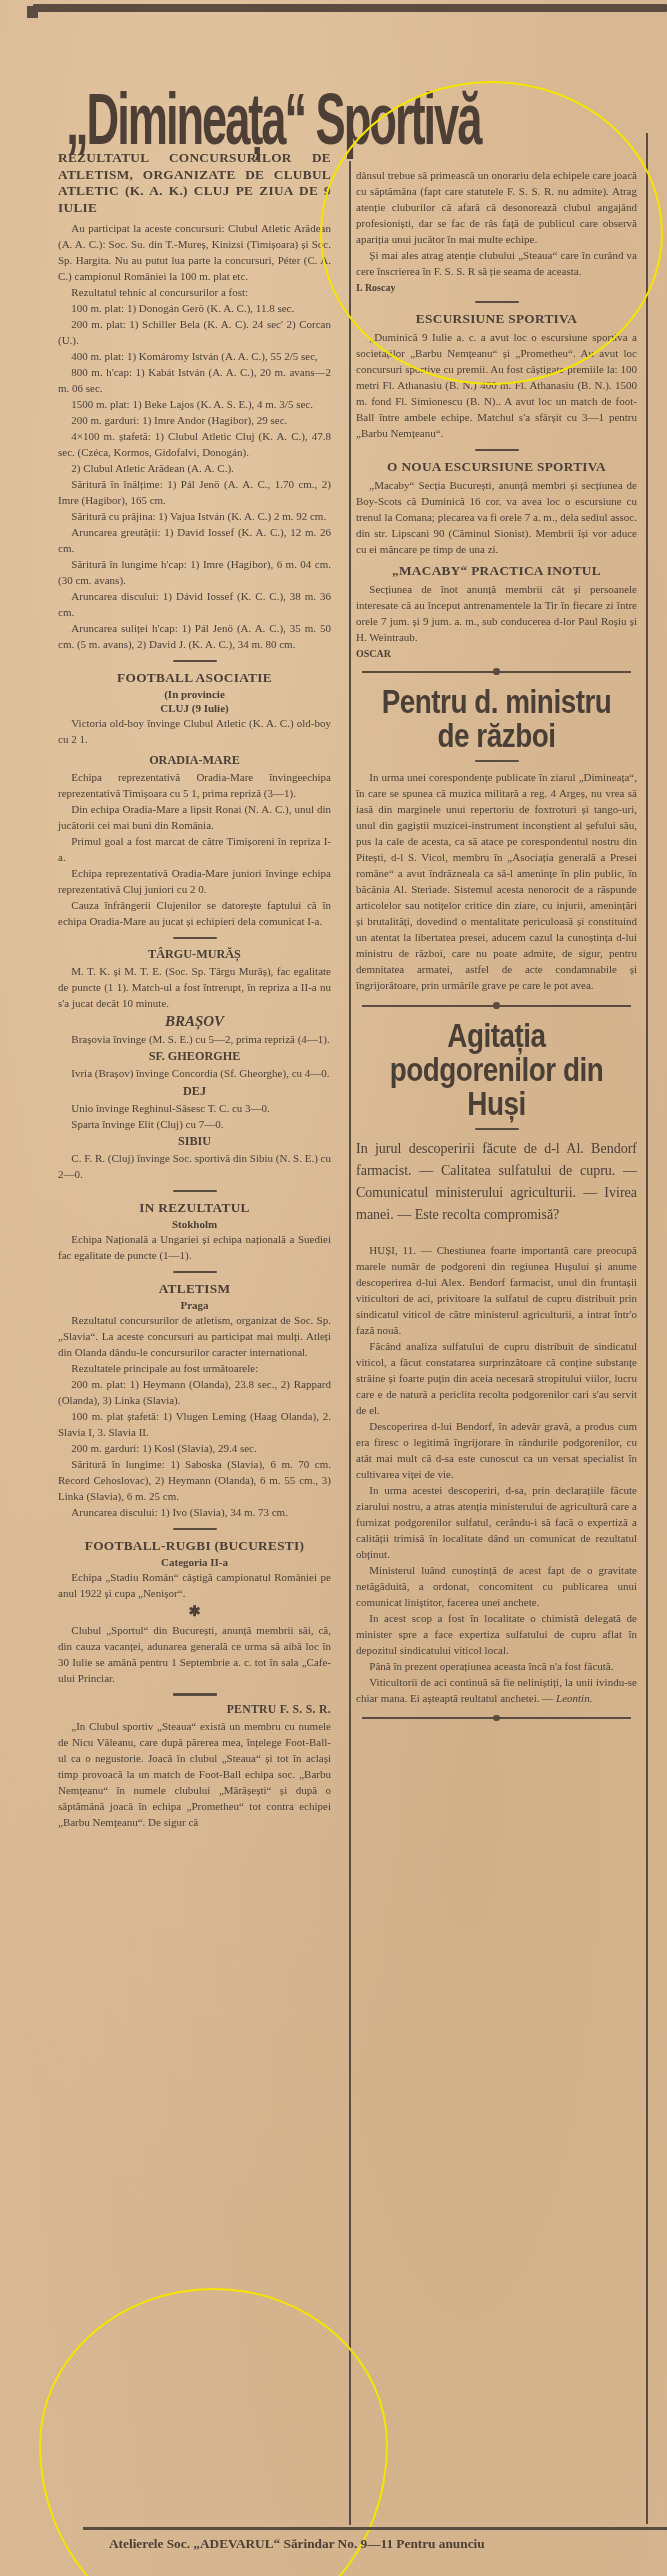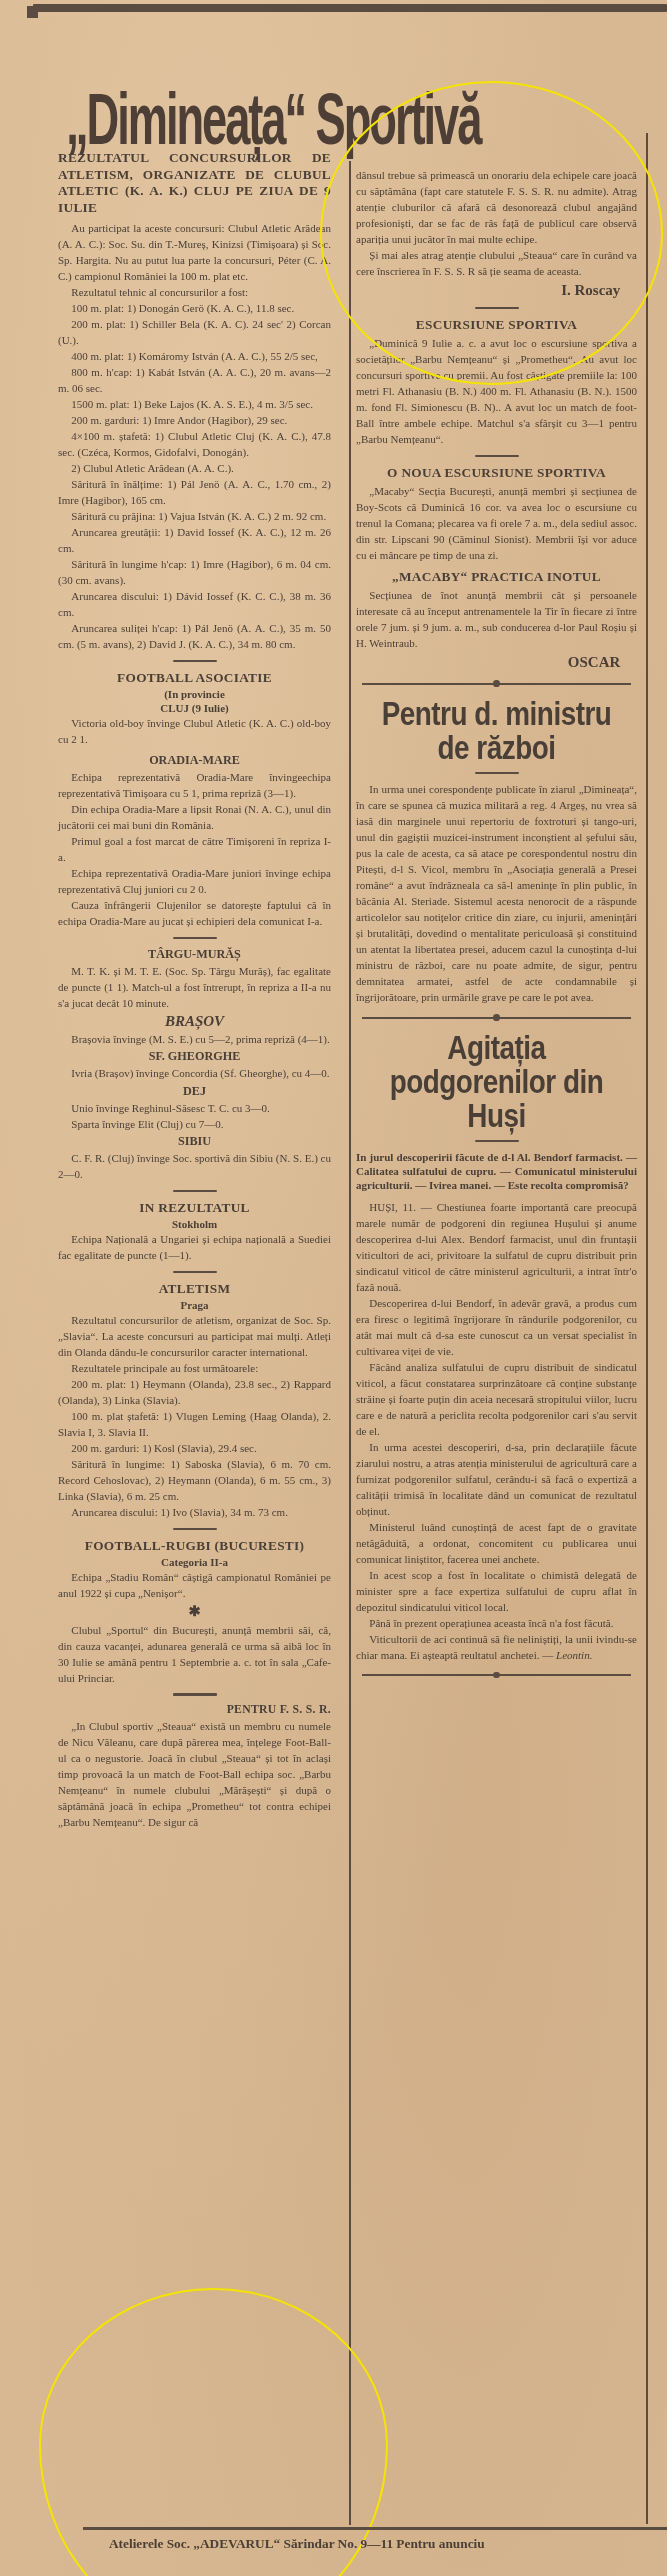--- a/index.html
+++ b/index.html
@@ -25,22 +25,22 @@
   .vrule { position:absolute; width:1.7px; background:#5b4c42; }
   .sec-title { font-weight:bold; text-align:center; font-size:13.3px; margin:5.6px 0 2.2px; letter-spacing:0.3px; }
   .sub-title { font-weight:bold; text-align:center; font-size:11px; margin:2.2px 0 1.1px; }
   p { margin:0; font-size:11px; line-height:16px; text-align:justify; text-indent:13.3px; }
   p.noind { text-indent:0; }
   .big-head { font-family:"Liberation Sans", sans-serif; font-weight:bold; font-size:34px; line-height:34px; text-align:center; letter-spacing:-0.6px; transform:scaleX(0.82); }
   .short-rule { width:44px; height:2.2px; background:#5b4c42; margin:7.8px auto; border-radius:1.1px; }
   .orn-rule { position:relative; height:4.4px; margin:10px 5.6px; }
   .orn-rule .line { position:absolute; left:0; right:0; top:1.7px; height:1.7px; background:#5b4c42; }
   .orn-rule .dot { position:absolute; left:50%; top:-1.1px; width:6.7px; height:6.7px; margin-left:-3.3px; background:#5b4c42; border-radius:50%; }
-  .signature { text-align:right; font-weight:bold; font-size:15px; margin:3.3px 16.7px 0 0; }
-  .lead { font-weight:bold; font-size:11px; line-height:14px; text-align:justify; }
+  .signature { text-align:left; font-weight:bold; font-size:10px; margin:3.3px 16.7px 0 0; }
+  .lead { font-weight:normal; font-size:14px; line-height:22px; text-align:justify; }
   .highlight-circle { position:absolute; border:2.8px solid #f5e400; border-radius:50%; pointer-events:none; }
   .footer-rule { position:absolute; left:83px; top:2527px; width:584px; height:3.3px; background:#5b4c42; }
   .footer { position:absolute; left:89px; top:2536px; width:578px; font-weight:bold; font-size:13.3px; white-space:nowrap; overflow:hidden;margin-left:20px; }
   .heading-lead { font-weight:bold; font-size:13.3px; line-height:16.7px; text-align:justify; letter-spacing:0.3px; }
   .ital { font-style:italic; }
 </style>
 </head>
 <body>
 
 <div class="topbar"></div>
@@ -168,23 +168,23 @@
   <p>In urma unei corespondențe publicate în ziarul „Dimineața“, în care se spunea că muzica militară a reg. 4 Argeș, nu vrea să iasă din marginele unui repertoriu de foxtroturi și tango-uri, unul din gagiștii muzicei-instrument inconștient al șefului său, pus la cale de acesta, ca să atace pe corespondentul nostru din Pitești, d-l S. Vicol, membru în „Asociația generală a Presei române“ a avut îndrăzneala ca să-l amenințe în plin public, în băcănia Al. Steriade. Sistemul acesta nenorocit de a răspunde articolelor sau notițelor critice din ziare, cu injurii, amenințări și brutalități, dovedind o mentalitate periculoasă și constituind un atentat la libertatea presei, aducem cazul la cunoștința d-lui ministru de război, care nu poate admite, de sigur, pentru demnitatea armatei, astfel de acte condamnabile și îngrijorătoare, prin urmările grave pe care le pot avea.</p>
 
   <div class="orn-rule">
       <div class="line"></div>
       <div class="dot"></div>
     </div>
 
   <div class="big-head">Agitația podgorenilor din Huși</div>
   <div class="short-rule"></div>
   <div class="lead">In jurul descoperirii făcute de d-l Al. Bendorf farmacist. — Calitatea sulfatului de cupru. — Comunicatul ministerului agriculturii. — Ivirea manei. — Este recolta compromisă?</div>
-  <p style="margin-top:7px;">HUȘI, 11. — Chestiunea foarte importantă care preocupă marele număr de podgoreni din regiunea Hușului și anume descoperirea d-lui Alex. Bendorf farmacist, unul din fruntașii viticultori de aci, privitoare la sulfatul de cupru distribuit prin sindicatul viticol de către ministerul agriculturii, a intrat într'o fază nouă.</p>
+  <p style="margin-top:16px;">HUȘI, 11. — Chestiunea foarte importantă care preocupă marele număr de podgoreni din regiunea Hușului și anume descoperirea d-lui Alex. Bendorf farmacist, unul din fruntașii viticultori de aci, privitoare la sulfatul de cupru distribuit prin sindicatul viticol de către ministerul agriculturii, a intrat într'o fază nouă.</p>
+  <p>Făcând analiza sulfatului de cupru distribuit de sindicatul viticol, a făcut constatarea surprinzătoare că conține substanțe străine și foarte puțin din aceia necesară stropitului viilor, lucru care e de natură a periclita recolta podgorenilor cari s'au servit de el.</p>
   <p>Descoperirea d-lui Bendorf, în adevăr gravă, a produs cum era firesc o legitimă îngrijorare în rândurile podgorenilor, cu atât mai mult că d-sa este cunoscut ca un versat specialist în cultivarea viței de vie.</p>
-  <p>Făcând analiza sulfatului de cupru distribuit de sindicatul viticol, a făcut constatarea surprinzătoare că conține substanțe străine și foarte puțin din aceia necesară stropitului viilor, lucru care e de natură a periclita recolta podgorenilor cari s'au servit de el.</p>
   <p>In urma acestei descoperiri, d-sa, prin declarațiile făcute ziarului nostru, a atras atenția ministerului de agricultură care a furnizat podgorenilor sulfatul, cerându-i să facă o expertiză a calității trimisă în localitate dând un comunicat de rezultatul obținut.</p>
   <p>Ministerul luând cunoștință de acest fapt de o gravitate netăgăduită, a ordonat, concomitent cu publicarea unui comunicat liniștitor, facerea unei anchete.</p>
   <p>In acest scop a fost în localitate o chimistă delegată de minister spre a face expertiza sulfatului de cupru aflat în depozitul sindicatului viticol local.</p>
   <p>Până în prezent operațiunea aceasta încă n'a fost făcută.</p>
   <p><span>Viticultorii de aci continuă să fie neliniștiți, la unii ivindu-se chiar mana. Ei așteaptă reultatul anchetei. —</span> <span class="ital">Leontin.</span></p>
 
   <div class="orn-rule">
       <div class="line"></div>
       <div class="dot"></div>
     </div>

